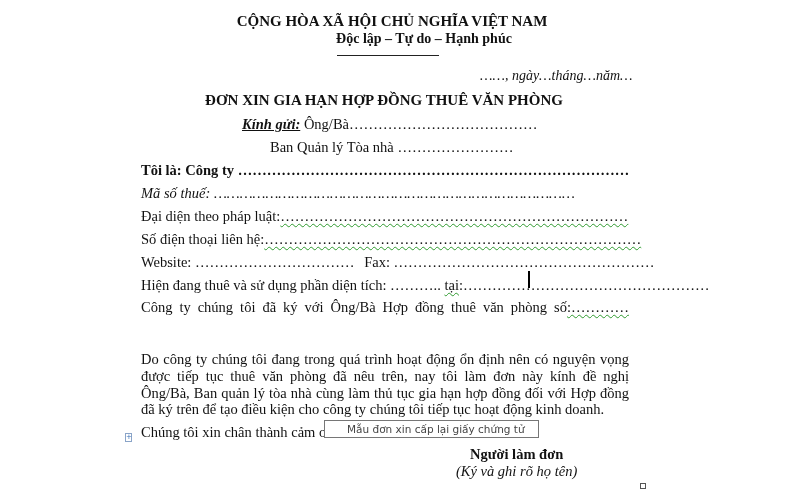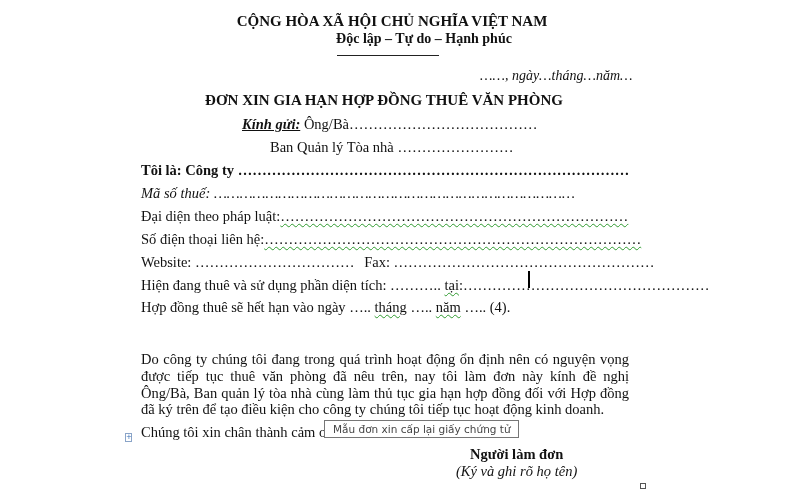--- a/index.html
+++ b/index.html
@@ -21,24 +21,24 @@
   .dots { letter-spacing:0; }
   .squig {
     text-decoration: underline wavy #2e9a2e;
     text-decoration-thickness:1px;
     text-underline-offset:2px;
   }
   .u { text-decoration: underline; }
   .para { position:absolute; left:141px; width:488px; font-size:14.5px; line-height:16.8px; text-align:justify; }
   .cursor { position:absolute; left:528px; top:271px; width:2px; height:17px; background:#000; }
   .tooltip {
-    position:absolute; left:324px; top:420px; width:195px; height:18px;
+    position:absolute; left:324px; top:420px; width:215px; height:18px;
     border:1px solid #767676; background:#fff; box-sizing:border-box;
     font-family:"DejaVu Sans", "Liberation Sans", sans-serif; font-size:10.5px;
-    color:#444; line-height:16px; padding-left:8px; white-space:nowrap;
+    color:#444; line-height:16px; padding-left:22px; white-space:nowrap;
   }
   .anchor-icon {
     position:absolute; left:125px; top:433px; width:7px; height:9px;
     border:1px solid #8aa4c8; box-sizing:border-box; font-size:7px; line-height:6px;
     color:#3a6fb5; text-align:center; font-family:"DejaVu Sans", sans-serif;
   }
   .handle {
     position:absolute; left:640px; top:483px; width:6px; height:6px;
     border:1px solid #555; box-sizing:border-box; background:#fff;
   }
@@ -73,22 +73,22 @@
 <div class="abs line" style="top:254px; left:141px;">
   <span>Website: </span><span class="dots">……………………………</span>
   <span style="margin-left:6px;">Fax: </span><span class="dots">………………………………………………</span>
 </div>
 <div class="abs line" style="top:277px; left:141px;">
   <span>Hiện đang thuê và sử dụng phần diện tích: ……….. </span><span class="squig">tại</span><span class="dots">:……………………………………………</span>
 </div>
 <div class="cursor"></div>
 
 <div class="para" style="top:299px;">
-  <div style="text-align:left;">
-    <span>Hợp đồng thuê sẽ hết hạn  vào ngày ….. </span><span class="squig">tháng</span><span> ….. </span><span class="squig">năm</span><span> ….. (4).</span>
+  <div style="text-align:justify; text-align-last:justify;">
+    <span>Công ty chúng tôi đã ký với Ông/Bà Hợp đồng thuê văn phòng số</span><span class="squig">:…………</span>
   </div>
 </div>
 
 <div class="para" style="top:351px;">Do công ty chúng tôi đang trong quá trình hoạt động ổn định nên có nguyện vọng được tiếp tục thuê văn phòng đã nêu trên, nay tôi làm đơn này kính đề nghị Ông/Bà, Ban quản lý tòa nhà cùng làm thủ tục gia hạn hợp đồng đối với Hợp đồng đã ký trên để tạo điều kiện cho công ty chúng tôi tiếp tục hoạt động kinh doanh.</div>
 
 <div class="anchor-icon">+</div>
 <div class="abs line" style="top:424px; left:141px;">Chúng tôi xin chân thành cảm ơn!</div>
 
 <div class="tooltip">Mẫu đơn xin cấp lại giấy chứng tử</div>
 

